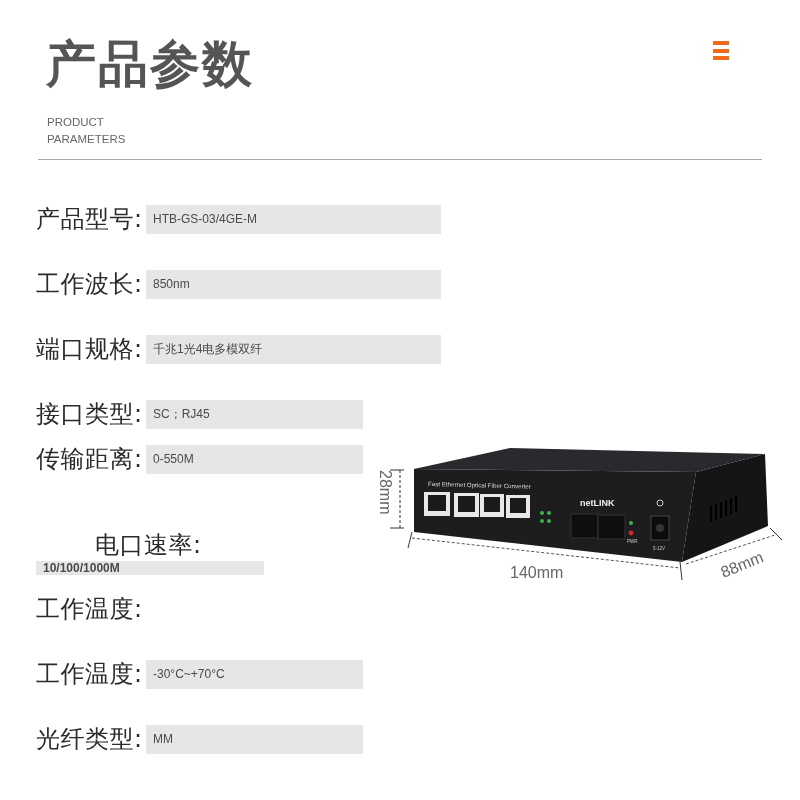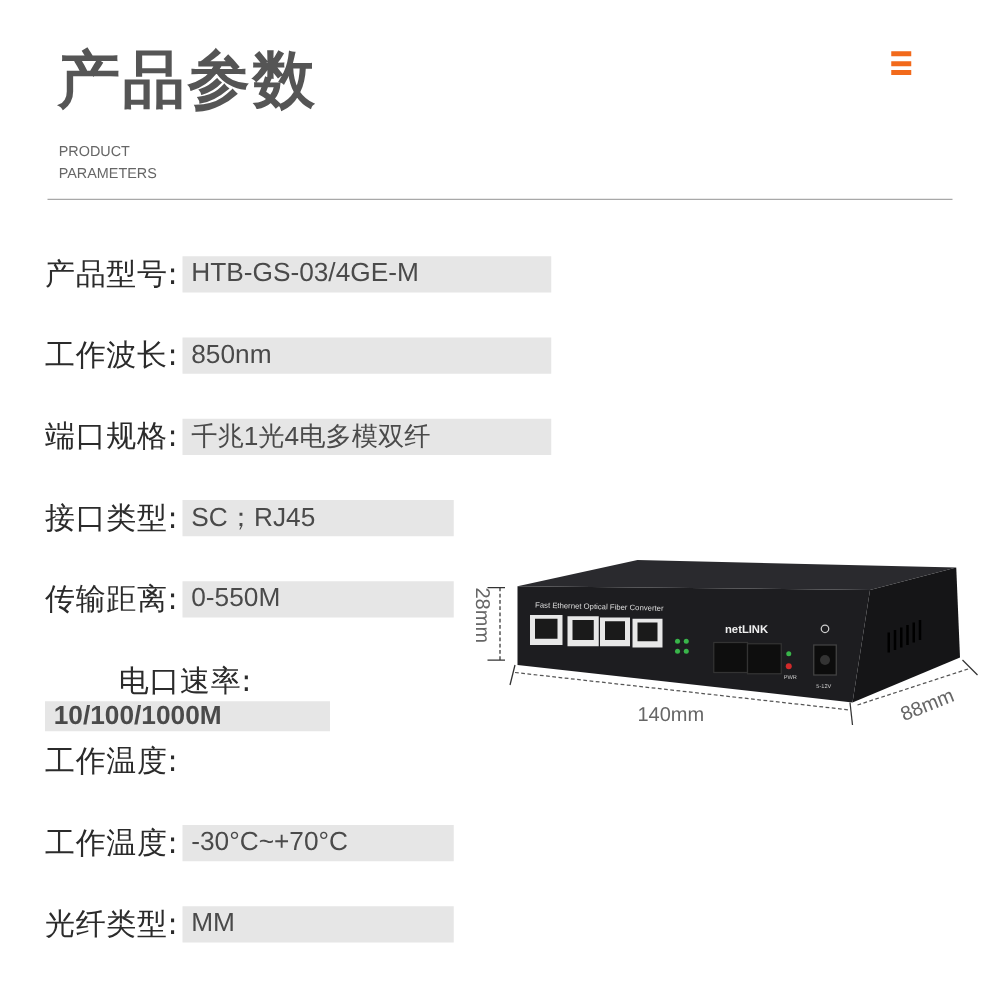--- a/index.html
+++ b/index.html
@@ -4,21 +4,21 @@
   <style>
     html, body { margin:0; padding:0; }
     body { width:800px; height:800px; background:#ffffff; position:relative; overflow:hidden; font-family:"DejaVu Sans","Liberation Sans",sans-serif; }
     .title { position:absolute; left:46px; top:34px; font-size:50px; font-weight:bold; color:#555555; letter-spacing:2px; line-height:60px; }
     .subtitle { position:absolute; left:47px; top:114px; font-size:11.5px; color:#666666; line-height:17px; font-family:"Liberation Sans",sans-serif; }
     .menu-icon { position:absolute; left:713px; top:41px; width:16px; height:19px; display:flex; flex-direction:column; justify-content:space-between; }
     .menu-icon span { display:block; height:4px; background:#f26a1b; }
     .divider { position:absolute; left:38px; top:159px; width:724px; height:1px; background:#a8a8a8; }
     .row { position:absolute; left:36px; height:30px; display:flex; align-items:center; }
     .label { font-size:24px; color:#2b2b2b; width:110px; white-space:nowrap; letter-spacing:0.5px; }
-    .value { height:29px; background:#e6e6e6; display:flex; align-items:center; padding-left:7px; box-sizing:border-box; font-size:21px; color:#4a4a4a; font-family:"Liberation Sans",sans-serif; white-space:nowrap; }
+    .value { height:29px; background:#e6e6e6; display:flex; align-items:center; padding-left:7px; box-sizing:border-box; font-size:12px; color:#4a4a4a; font-family:"Liberation Sans",sans-serif; white-space:nowrap; }
     .product { position:absolute; left:370px; top:440px; width:420px; height:150px; }
     .dim { position:absolute; font-family:"Liberation Sans",sans-serif; color:#666; font-size:16px; }
   </style>
 </head>
 <body>
 
 <div class="title">产品参数</div>
 <div class="subtitle">
   <div>PRODUCT</div>
   <div>PARAMETERS</div>
@@ -39,21 +39,21 @@
   <div class="value" style="width:295px;">850nm</div>
 </div>
 <div class="row" style="top:334px;">
   <div class="label">端口规格:</div>
   <div class="value" style="width:295px;">千兆1光4电多模双纤</div>
 </div>
 <div class="row" style="top:399px;">
   <div class="label">接口类型:</div>
   <div class="value" style="width:217px;">SC；RJ45</div>
 </div>
-<div class="row" style="top:464px;justify-content:flex-end;">
+<div class="row" style="top:444px;justify-content:flex-end;">
   <div class="label">传输距离:</div>
   <div class="value" style="width:217px;">0-550M</div>
 </div>
 <div class="row" style="top:529px;flex-direction:column;">
   <div class="label">电口速率:</div>
   <div class="value" style="width:228px;font-weight:bold;">10/100/1000M</div>
 </div>
 <div class="row" style="top:594px;">
   <div class="label">工作温度:</div>
 </div>

